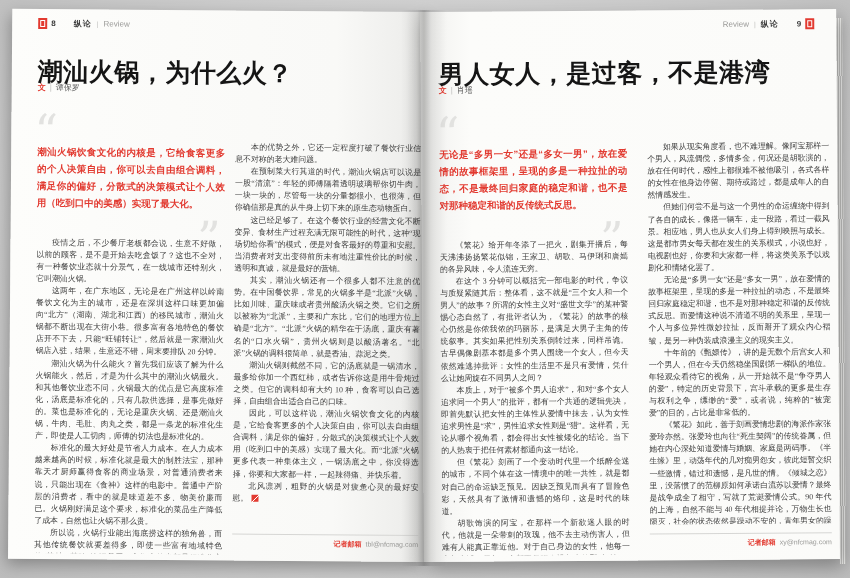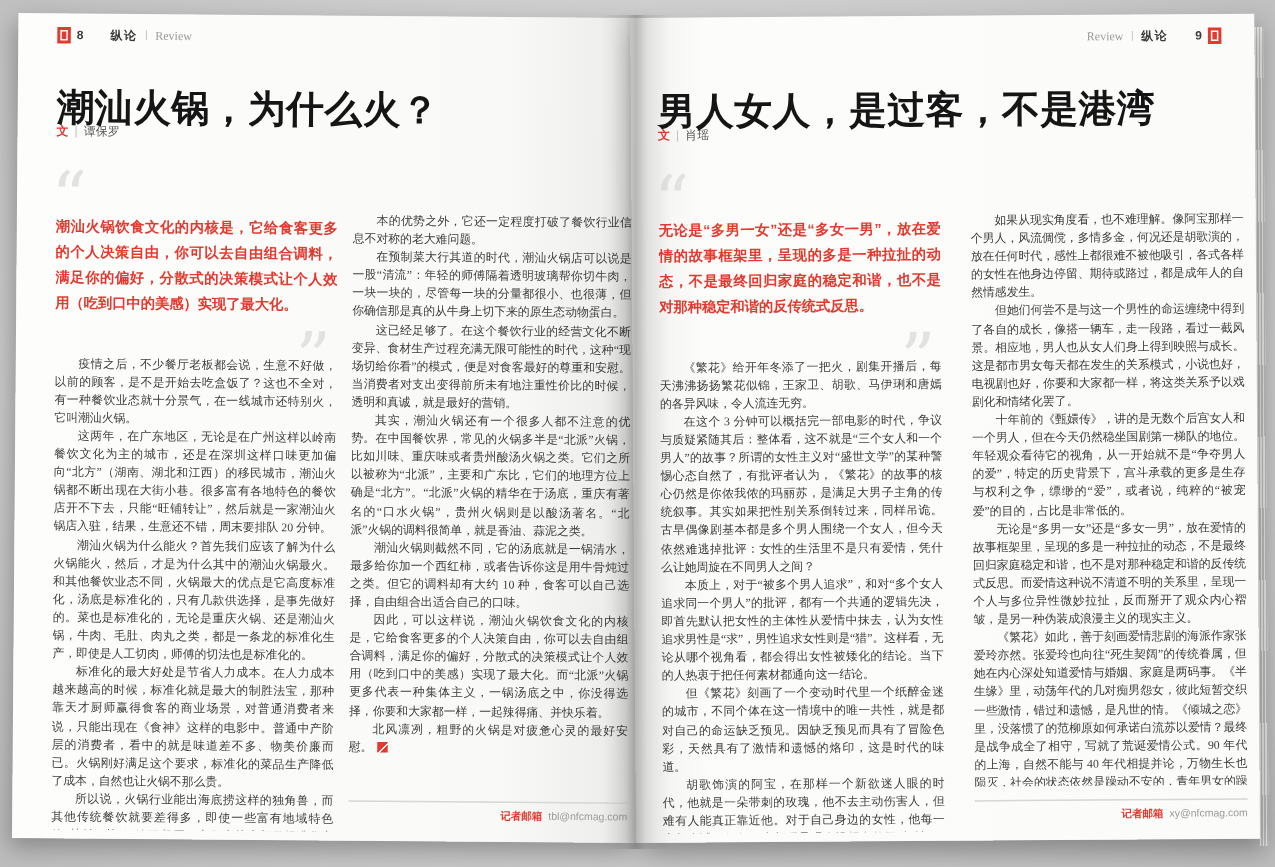--- a/index.html
+++ b/index.html
@@ -25,21 +25,21 @@
   .edge{position:absolute;right:-4px;top:8px;bottom:2px;width:6px;transform:rotate(-.4deg);
     background:repeating-linear-gradient(90deg,#f4f4f2 0 1px,#c8c8c6 1px 2px);z-index:0;}
 
   .kicker{position:absolute;top:9px;display:flex;align-items:center;font-size:8px;color:#3a3a3a;}
   .kicker .gap{width:14px;}
   .logo{width:9px;height:11px;background:var(--accent-red);position:relative;display:inline-block;}
   .logo::after{content:"";position:absolute;left:2px;top:2px;right:2px;bottom:2px;border:1px solid #fff;}
   .pagenum{font-weight:bold;margin:0 4px;}
   .section{font-weight:bold;letter-spacing:1px;}
   .ksep{color:#c0c0be;margin:0 5px;font-size:7px;}
-  .section-en{color:#9a9a98;font-family:Liberation Serif, serif;}
+  .section-en{color:#9a9a98;font-family:Liberation Sans, sans-serif;}
 
   .title{position:absolute;top:46px;font-size:25px;font-weight:800;color:#151515;letter-spacing:.5px;
     font-family:"Liberation Sans","DejaVu Sans",sans-serif;white-space:nowrap;}
   .byline{position:absolute;top:73px;font-size:8px;color:#555;}
   .byline .by-prefix{color:var(--accent-red);font-weight:bold;}
   .byline .by-sep{color:#c0c0be;margin:0 4px;}
 
   .col{position:absolute;}
   .quote-open::before{content:"\201C";display:block;font-family:"DejaVu Serif","Liberation Serif",serif;
     font-size:46px;line-height:.9;color:var(--quote);height:24px;margin-left:-3px;}
@@ -143,22 +143,22 @@
             <p class="para">在这个 3 分钟可以概括完一部电影的时代，争议与质疑紧随其后：整体看，这不就是“三个女人和一个男人”的故事？所谓的女性主义对“盛世文学”的某种警惕心态自然了，有批评者认为，《繁花》的故事的核心仍然是你侬我侬的玛丽苏，是满足大男子主角的传统叙事。其实如果把性别关系倒转过来，同样吊诡。古早偶像剧基本都是多个男人围绕一个女人，但今天依然难逃掉批评：女性的生活里不是只有爱情，凭什么让她周旋在不同男人之间？</p>
             <p class="para">本质上，对于“被多个男人追求”，和对“多个女人追求同一个男人”的批评，都有一个共通的逻辑先决，即首先默认把女性的主体性从爱情中抹去，认为女性追求男性是“求”，男性追求女性则是“猎”。这样看，无论从哪个视角看，都会得出女性被矮化的结论。当下的人热衷于把任何素材都通向这一结论。</p>
             <p class="para">但《繁花》刻画了一个变动时代里一个纸醉金迷的城市，不同个体在这一情境中的唯一共性，就是都对自己的命运缺乏预见。因缺乏预见而具有了冒险色彩，天然具有了激情和遗憾的烙印，这是时代的味道。</p>
             <p class="para">胡歌饰演的阿宝，在那样一个新欲迷人眼的时代，他就是一朵带刺的玫瑰，他不去主动伤害人，但难有人能真正靠近他。对于自己身边的女性，他每一个都真诚，但每一个都不是观众设想中的那种“情”。他毫不吝啬地给予她们珠宝或赞美，不是为了交易，而只是坦率地表达感情。这是多情时代的丰富性。</p>
           </div>
       </div>
       <div class="col col2">
         <div class="body">
             <p class="para">如果从现实角度看，也不难理解。像阿宝那样一个男人，风流倜傥，多情多金，何况还是胡歌演的，放在任何时代，感性上都很难不被他吸引，各式各样的女性在他身边停留、期待或路过，都是成年人的自然情感发生。</p>
             <p class="para">但她们何尝不是与这一个男性的命运缠绕中得到了各自的成长，像搭一辆车，走一段路，看过一截风景。相应地，男人也从女人们身上得到映照与成长。这是都市男女每天都在发生的关系模式，小说也好，电视剧也好，你要和大家都一样，将这类关系予以戏剧化和情绪化罢了。</p>
+            <p class="para">无论是“多男一女”还是“多女一男”，放在爱情的故事框架里，呈现的多是一种拉扯的动态，不是最终回归家庭稳定和谐，也不是对那种稳定和谐的反传统式反思。而爱情这种说不清道不明的关系里，呈现一个人与多位异性微妙拉扯，反而掰开了观众内心褶皱，是另一种伪装成浪漫主义的现实主义。</p>
             <p class="para">十年前的《甄嬛传》，讲的是无数个后宫女人和一个男人，但在今天仍然稳坐国剧第一梯队的地位。年轻观众看待它的视角，从一开始就不是“争夺男人的爱”，特定的历史背景下，宫斗承载的更多是生存与权利之争，缥缈的“爱”，或者说，纯粹的“被宠爱”的目的，占比是非常低的。</p>
-            <p class="para">无论是“多男一女”还是“多女一男”，放在爱情的故事框架里，呈现的多是一种拉扯的动态，不是最终回归家庭稳定和谐，也不是对那种稳定和谐的反传统式反思。而爱情这种说不清道不明的关系里，呈现一个人与多位异性微妙拉扯，反而掰开了观众内心褶皱，是另一种伪装成浪漫主义的现实主义。</p>
             <p class="para">《繁花》如此，善于刻画爱情悲剧的海派作家张爱玲亦然。张爱玲也向往“死生契阔”的传统眷属，但她在内心深处知道爱情与婚姻、家庭是两码事。《半生缘》里，动荡年代的几对痴男怨女，彼此短暂交织一些激情，错过和遗憾，是凡世的情。《倾城之恋》里，没落惯了的范柳原如何承诺白流苏以爱情？最终是战争成全了相守，写就了荒诞爱情公式。90 年代的上海，自然不能与 40 年代相提并论，万物生长也陨灭，社会的状态依然是躁动不安的，青年男女的躁动、喧哗、欲和惧、利与义，彼此相携走一段路，为自己留下一段怅惘抑或圆满，这已是成年人间的缘分，清醒饱含智慧。</p>
           </div>
       </div>
       <div class="footer">
         <span class="footer-label">记者邮箱</span><span class="footer-email">xy@nfcmag.com</span>
       </div>
     </div>
 
     <div class="gutter"></div>
   </div>

